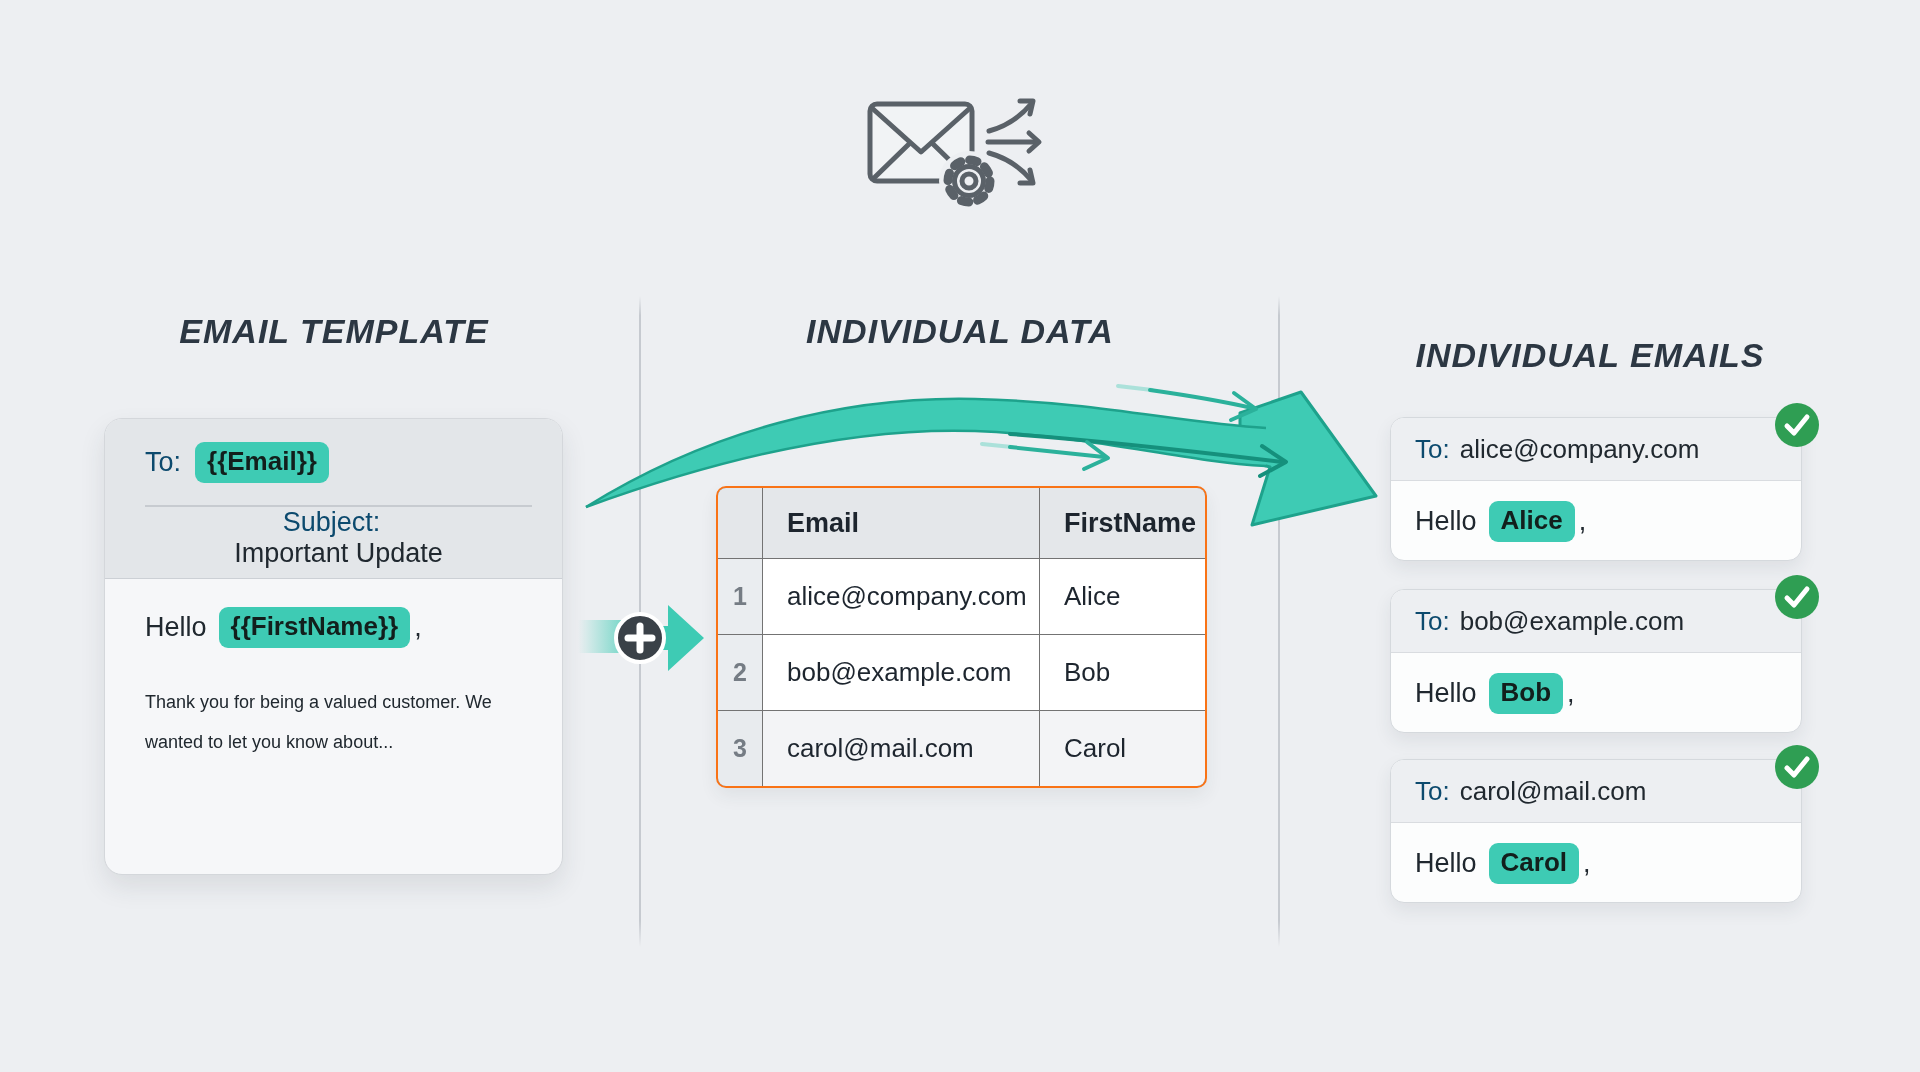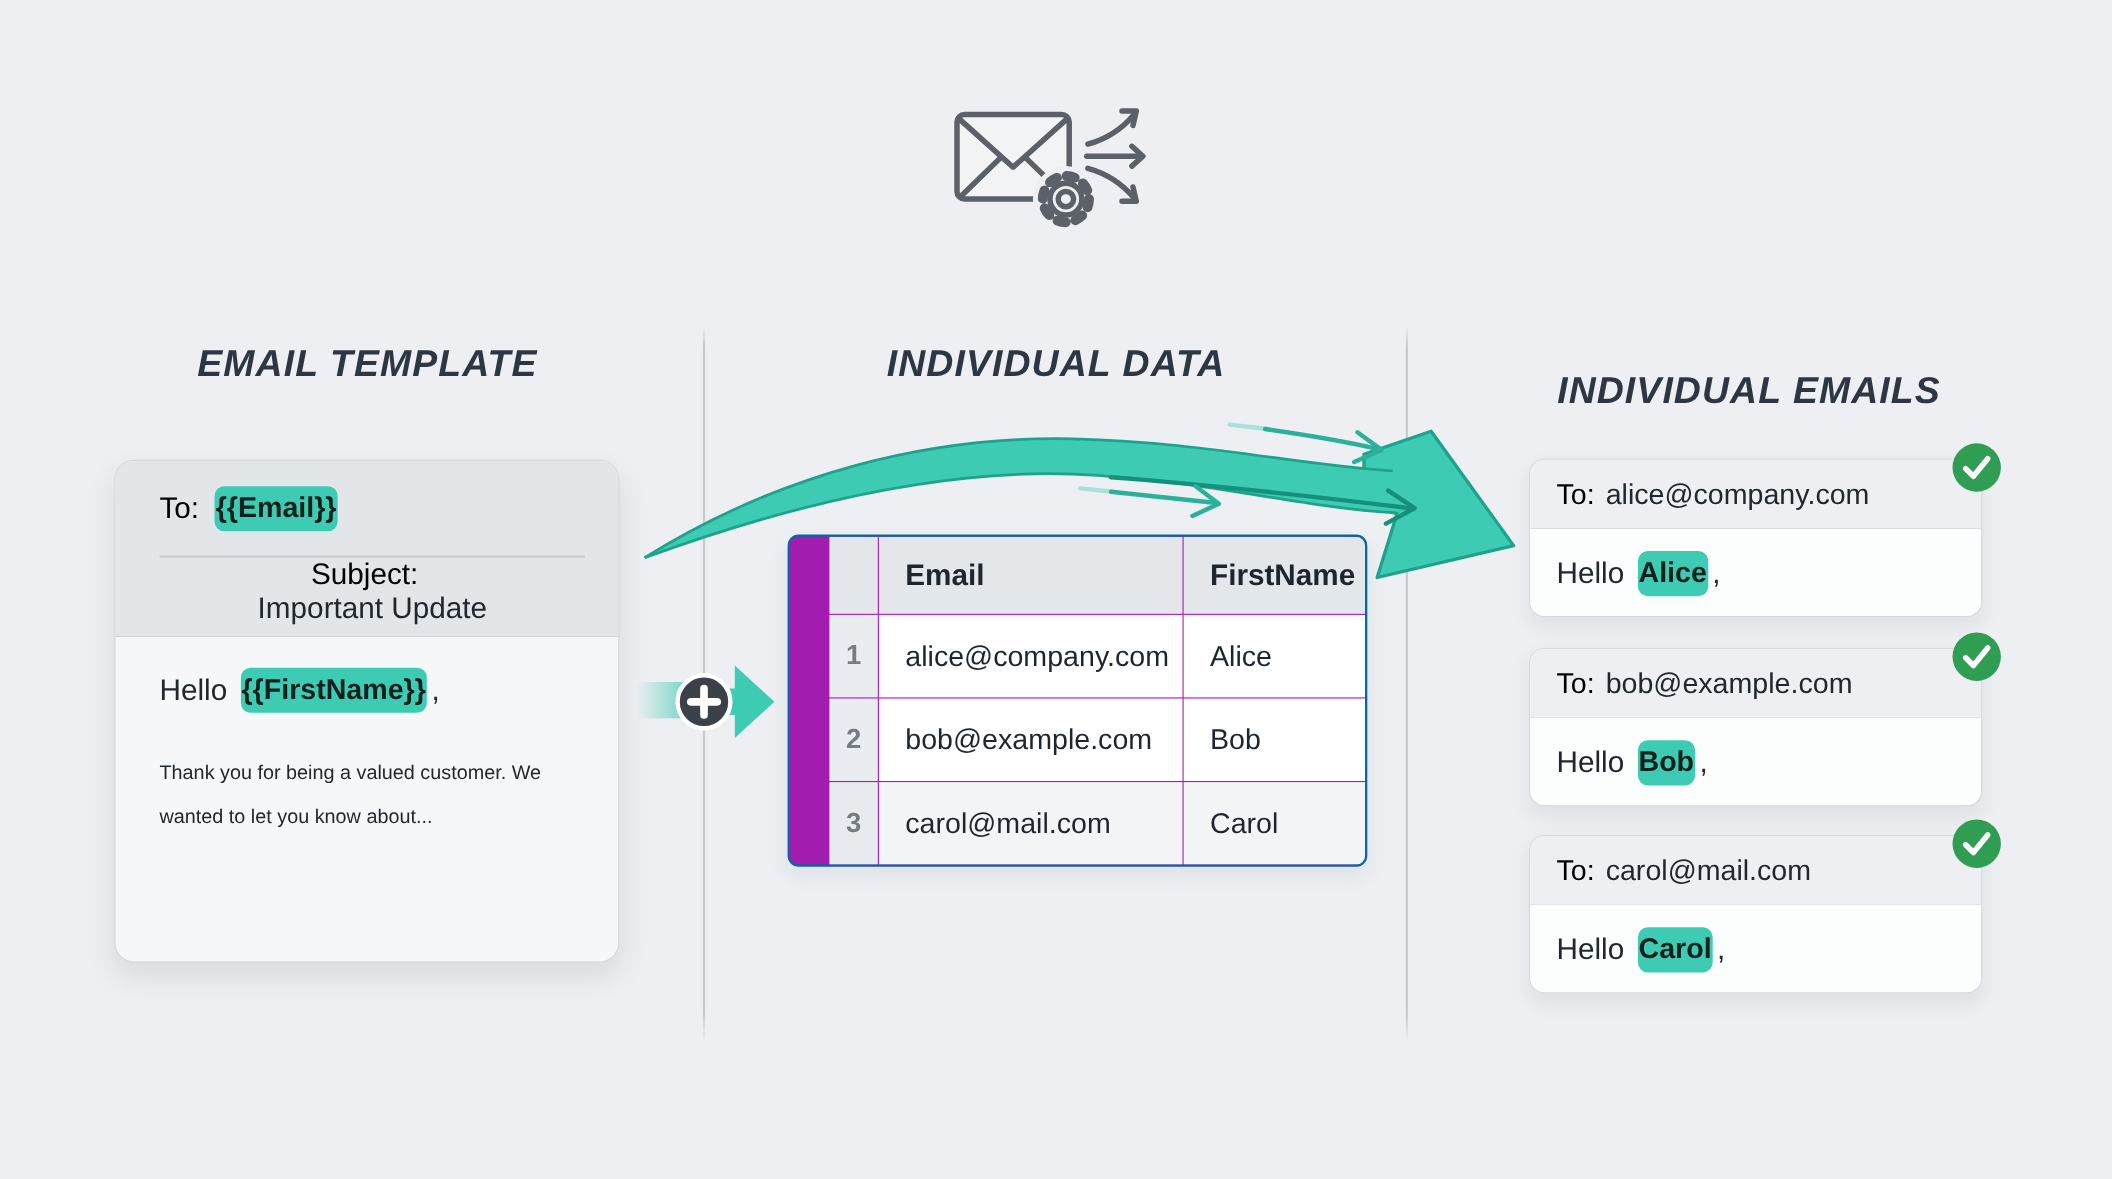--- a/index.html
+++ b/index.html
@@ -21,36 +21,36 @@
 
   
   .template-card{position:absolute;left:104px;top:418px;width:459px;height:457px;
                  background:#f6f7f9;border:1px solid #d4d7db;border-radius:18px;
                  box-shadow:0 12px 26px rgba(40,50,60,.10);box-sizing:border-box;}
   .tc-header{height:160px;background:#e3e6e9;border-radius:17px 17px 0 0;
              border-bottom:1px solid #ccd0d5;box-sizing:border-box;padding:0 30px 0 40px;}
   .tc-row1{height:86px;display:flex;align-items:center;}
   .tc-divider{border-top:2px solid #c7cbd0;}
   .tc-row2{height:70px;display:flex;align-items:center;flex-direction:column;}
-  .label{color:#000000;font-size:27px;margin-right:14px;white-space:nowrap;}
+  .label{color:#0c4a6e;font-size:27px;margin-right:14px;white-space:nowrap;}
   .value{color:#20282f;font-size:27px;white-space:nowrap;}
   .chip{background:#3ecbb4;color:#121f1c;font-weight:bold;font-size:26px;
-        padding:4px 1px 6px;border-radius:9px;white-space:nowrap;}
+        padding:4px 12px 6px;border-radius:9px;white-space:nowrap;}
   .tc-body{padding:28px 40px 0 40px;}
   .greeting{display:flex;align-items:center;font-size:27px;color:#20282f;}
   .greeting .pre{margin-right:12px;}
   .greeting .suf{margin-left:4px;}
   .body-text{margin:34px 0 0;font-size:18px;line-height:40px;color:#20282f;width:372px;}
 
   
   .data-table{position:absolute;left:716px;top:486px;width:487px;
-              border:2px solid #0369a1;border-radius:10px;overflow:hidden;
-              background:#a21caf;box-shadow:0 8px 18px rgba(40,50,60,.07);
+              border:2px solid #f97316;border-radius:10px;overflow:hidden;
+              background:#737373;box-shadow:0 8px 18px rgba(40,50,60,.07);
               display:grid;grid-template-columns:44px 276px 165px;
-              grid-template-rows:70px 75px 75px 75px;gap:1px;padding-left:36px;}
+              grid-template-rows:70px 75px 75px 75px;gap:1px;}
   .cell{display:flex;align-items:center;}
   .cell.head{background:#e4e7ea;font-weight:bold;font-size:27px;color:#1d252e;padding-left:24px;}
   .cell.corner{background:#e4e7ea;}
   .cell.rownum{background:#eaedf0;justify-content:center;color:#757c84;font-weight:bold;font-size:25px;}
   .cell.body{background:#ffffff;font-size:26px;color:#1d252e;padding-left:24px;}
   .r2{background:#fdfdfe;}
   .r3.body{background:#f3f4f6;}
   .r3.rownum{background:#e8ebee;}
 
   

